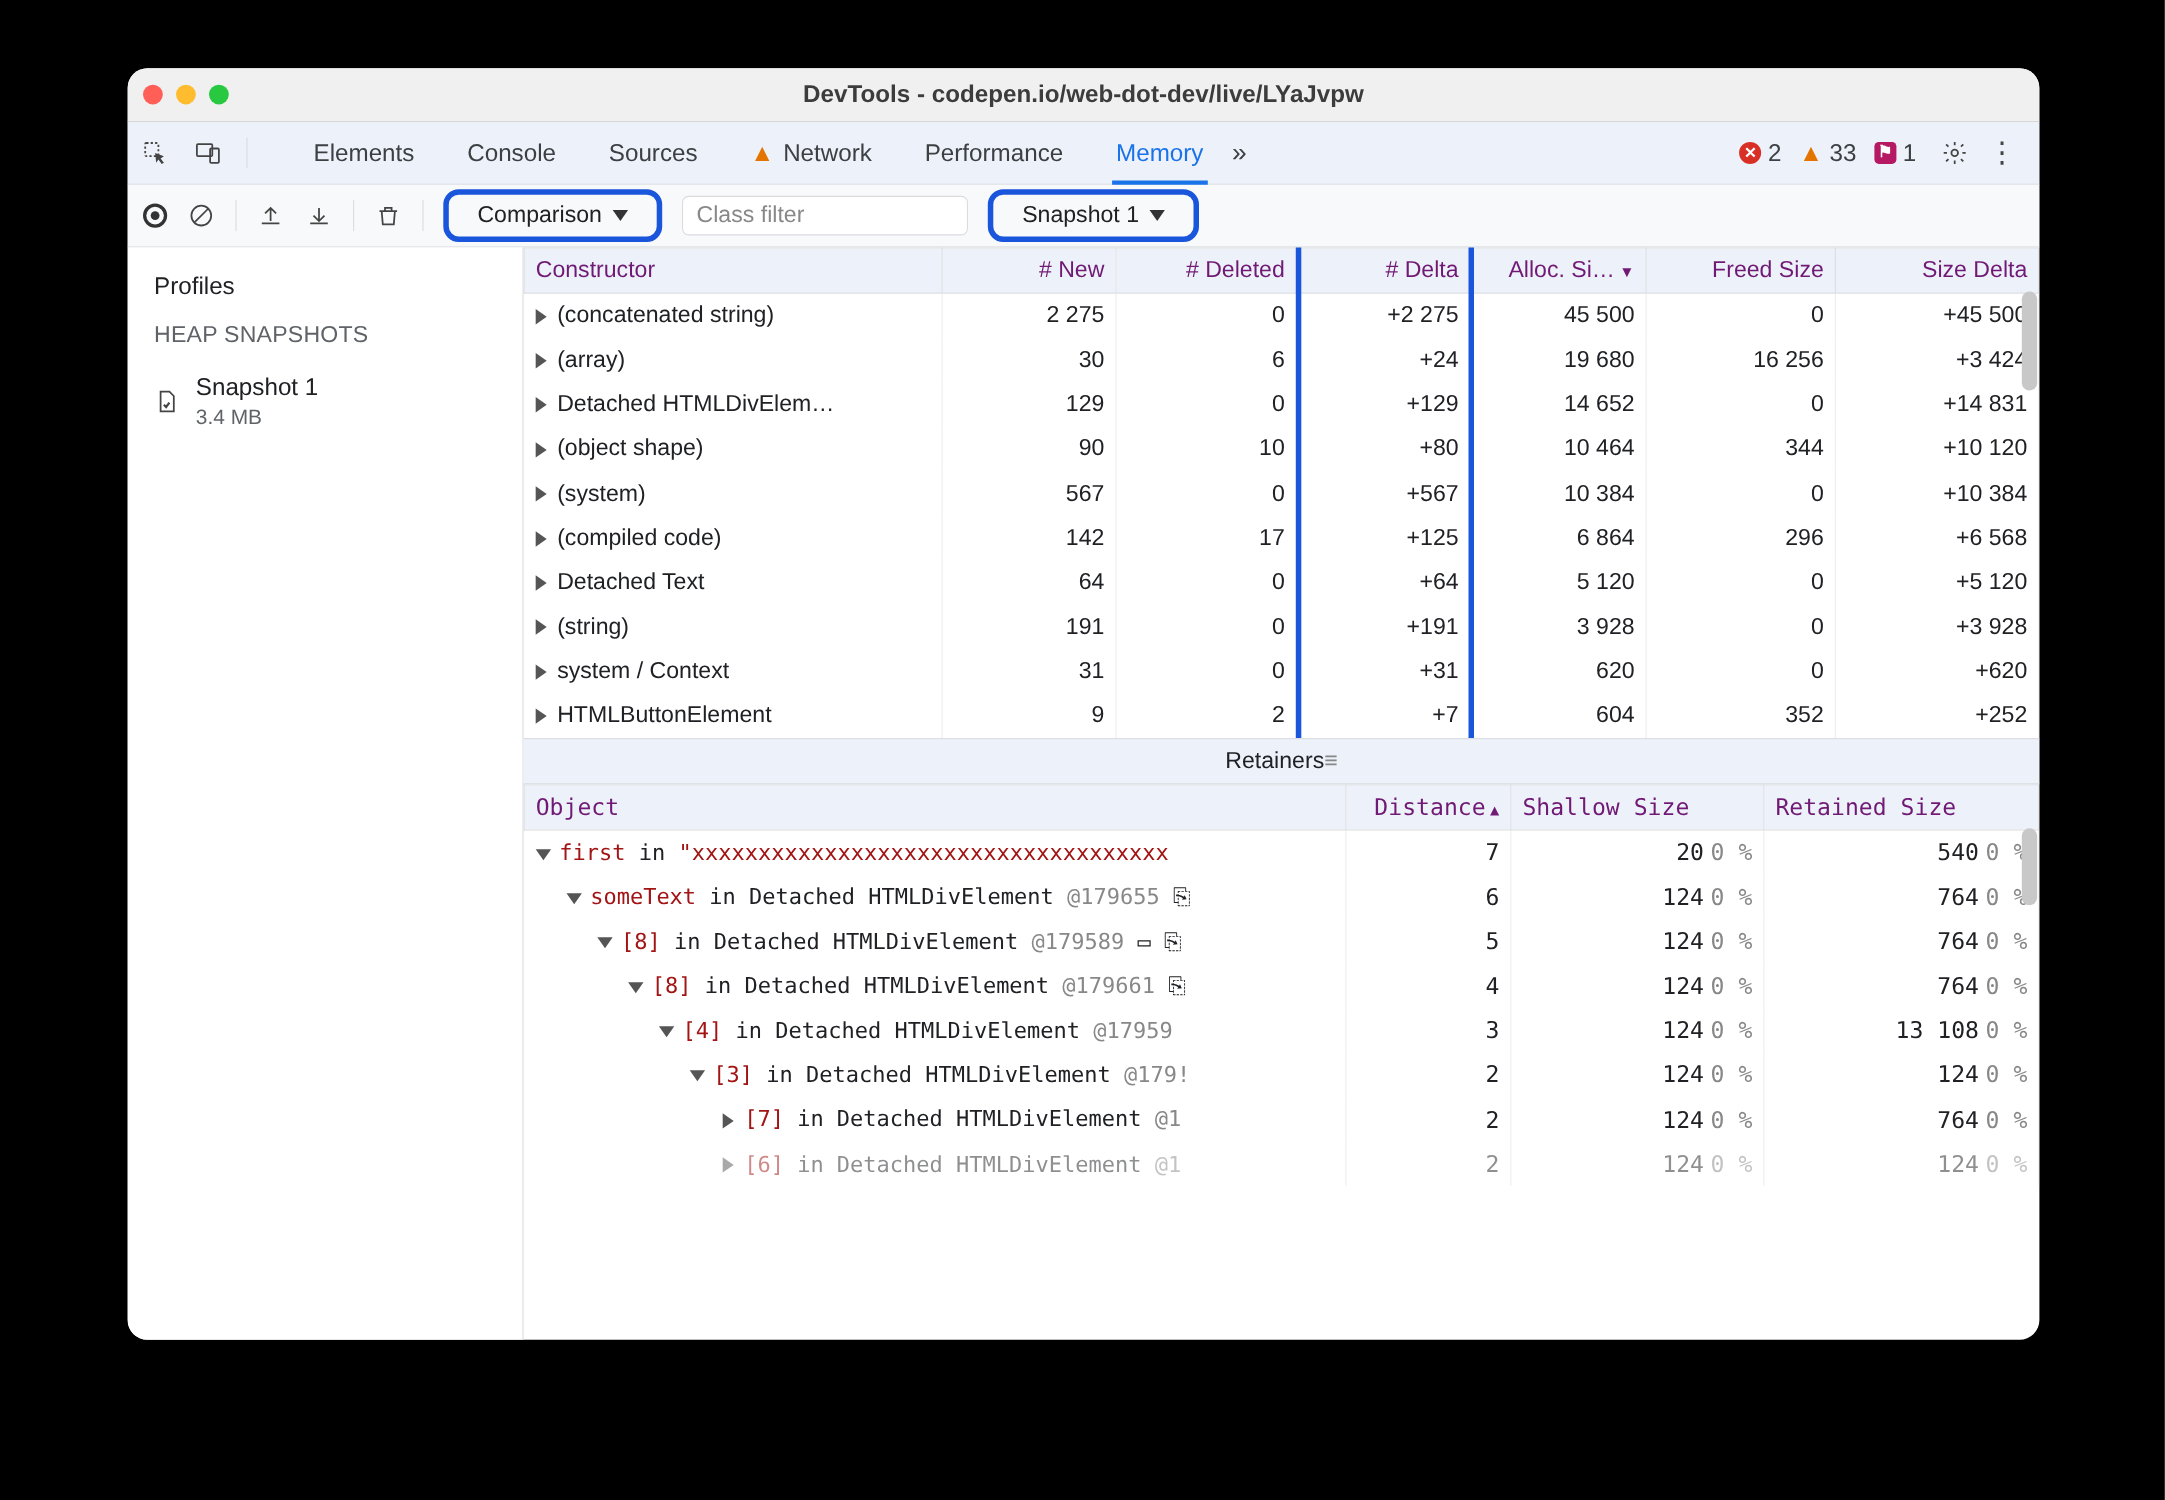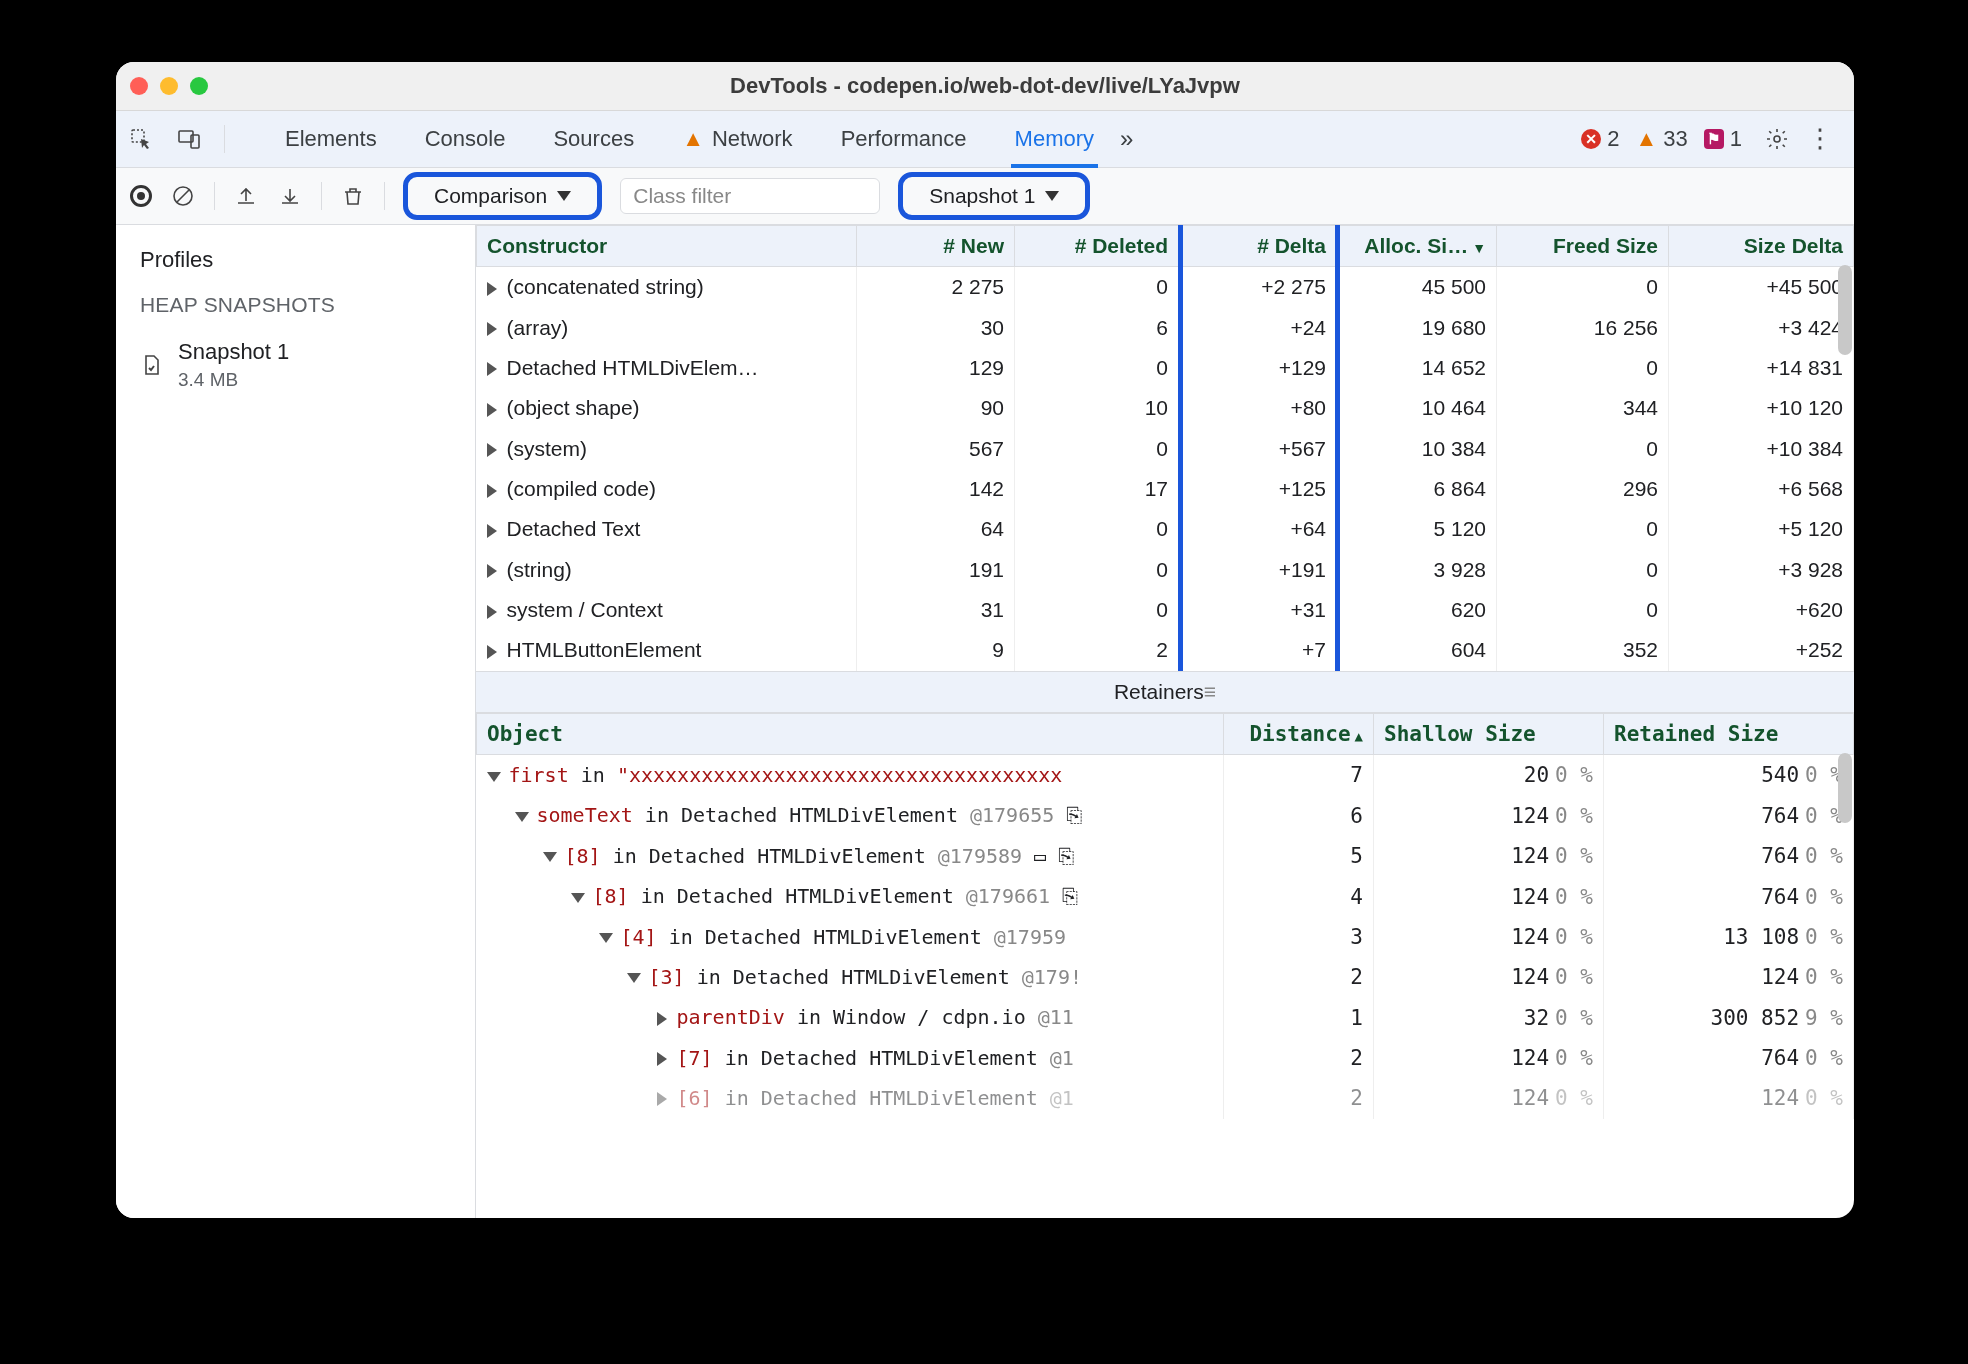--- a/index.html
+++ b/index.html
@@ -44,21 +44,21 @@
   .sidebar{width:360px;border-right:1px solid var(--border);background:#fff}
   .side-pad{padding:20px 24px 8px;font-size:22px}
   .side-sub{padding:8px 24px;color:var(--muted);letter-spacing:.2px;font-size:21px}
   .snap{display:flex;align-items:center;gap:14px;padding:10px 20px 10px 22px;cursor:default}
   .snap.sel{background:#ededed}
   .snap .meta{display:flex;flex-direction:column}
   .snap .name{font-size:22px}
   .snap .size{font-size:19px;color:var(--muted)}
   .main{flex:1;display:flex;flex-direction:column;min-width:0}
   table{border-collapse:collapse;width:100%;table-layout:fixed}
-  thead th{background:var(--head);border:1px solid var(--border);font-weight:700;text-align:left;padding:6px 10px;font-size:21px;color:#14532d;white-space:nowrap;overflow:hidden}
+  thead th{background:var(--head);border:1px solid var(--border);font-weight:400;text-align:left;padding:6px 10px;font-size:21px;color:#701a75;white-space:nowrap;overflow:hidden}
   tbody td{border-right:1px solid #eee;padding:6px 10px;font-size:21px;white-space:nowrap;overflow:hidden;text-overflow:ellipsis}
   .num{text-align:right;font-variant-numeric:tabular-nums}
   .expander{display:inline-block;width:0;height:0;border-top:7px solid transparent;border-bottom:7px solid transparent;border-left:10px solid #555;margin-right:10px;vertical-align:middle}
   .expander.open{transform:rotate(90deg)}
   .top-table-wrap{position:relative;overflow:hidden}
   .delta-hl{position:absolute;border:5px solid var(--hl);border-radius:14px;pointer-events:none}
   .retainers-bar{background:var(--head);border-top:1px solid var(--border);border-bottom:1px solid var(--border);padding:6px 12px;font-size:21px;display:flex;justify-content:center;align-items:center}
   .ret-table-wrap{flex:1;overflow:hidden;font-family:var(--mono)}
   .ret-table-wrap td:first-child{font-family:var(--mono);font-size:20px}
   .k{color:#a31515}.s{color:#a31515}.g{color:#888}
@@ -379,26 +379,20 @@
     <td class="num">124<span class="pct">0 %</span></td>
     <td class="num">13 108<span class="pct">0 %</span></td>
                 </tr>
                 <tr>
                   <td style="padding-left:152px"><span class="expander open"></span><span class="k">[3]</span> in Detached HTMLDivElement <span class="g">@179!</span></td>
     <td class="num">2</td>
     <td class="num">124<span class="pct">0 %</span></td>
     <td class="num">124<span class="pct">0 %</span></td>
                 </tr>
                 <tr>
-                  <td style="padding-left:180px"><span class="expander "></span><span class="k">parentDiv</span> in Window / cdpn.io <span class="g">@11</span></td>
-    <td class="num">1</td>
-    <td class="num">32<span class="pct">0 %</span></td>
-    <td class="num">300 852<span class="pct">9 %</span></td>
-                </tr>
-                <tr>
                   <td style="padding-left:180px"><span class="expander "></span><span class="k">[7]</span> in Detached HTMLDivElement <span class="g">@1</span></td>
     <td class="num">2</td>
     <td class="num">124<span class="pct">0 %</span></td>
     <td class="num">764<span class="pct">0 %</span></td>
                 </tr>
                 <tr style="opacity: 0.5;">
                   <td style="padding-left:180px"><span class="expander "></span><span class="k">[6]</span> in Detached HTMLDivElement <span class="g">@1</span></td>
     <td class="num">2</td>
     <td class="num">124<span class="pct">0 %</span></td>
     <td class="num">124<span class="pct">0 %</span></td>

